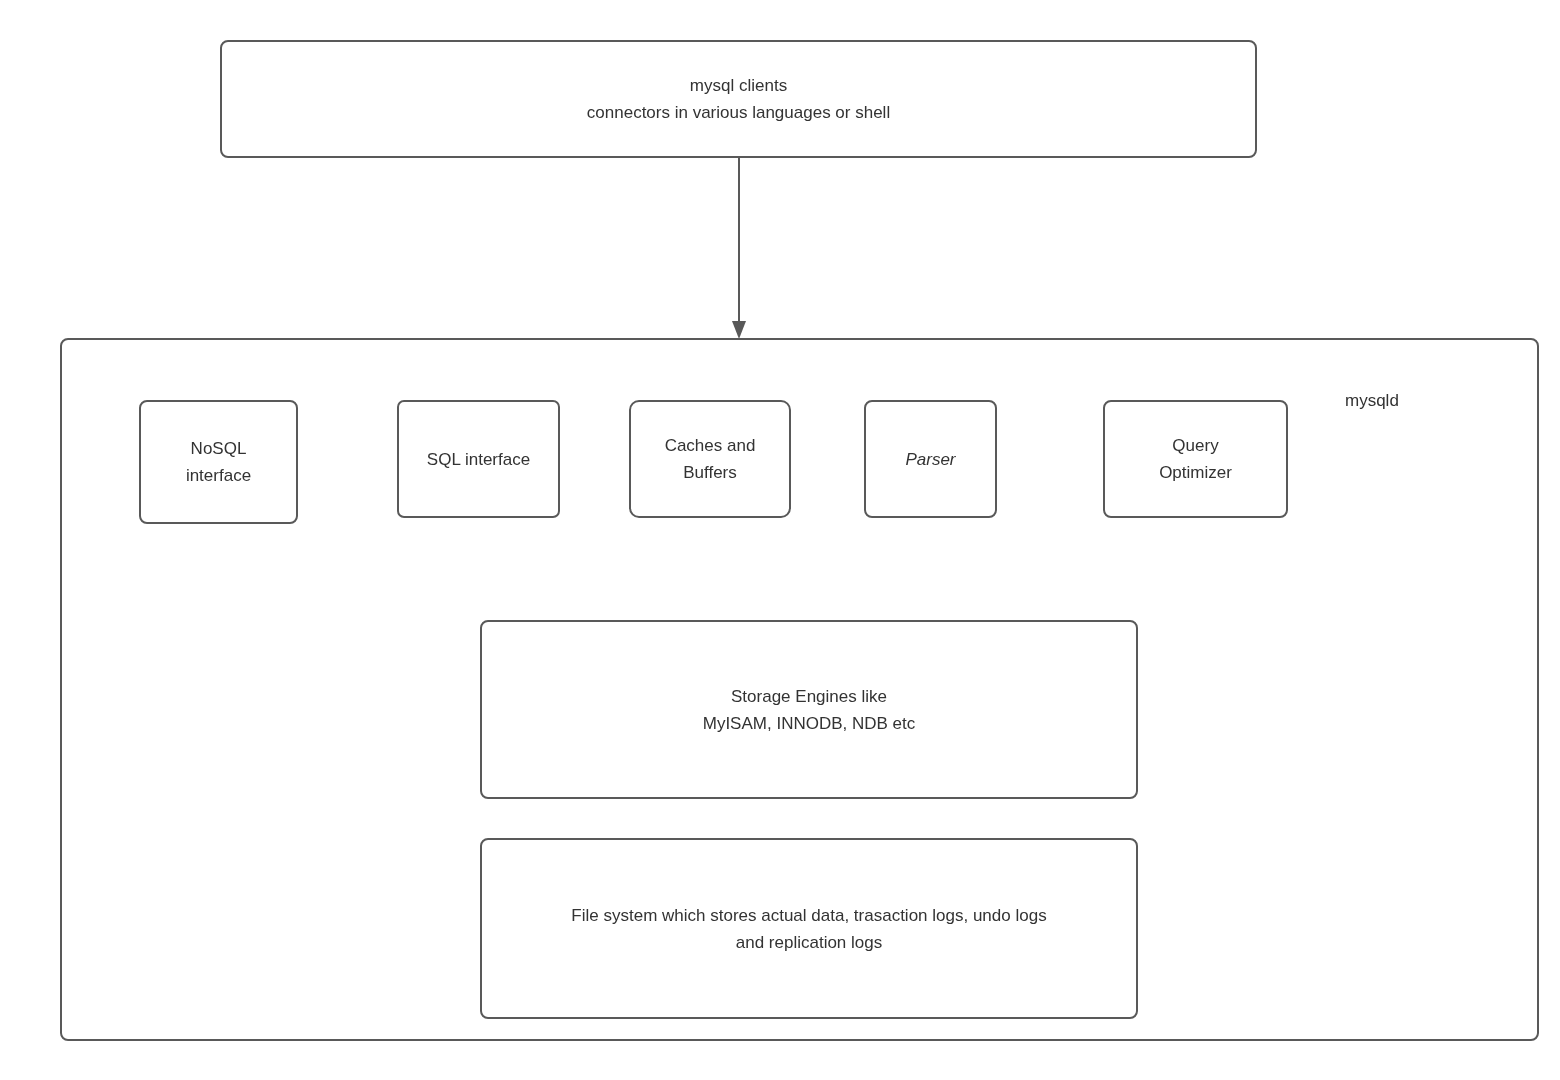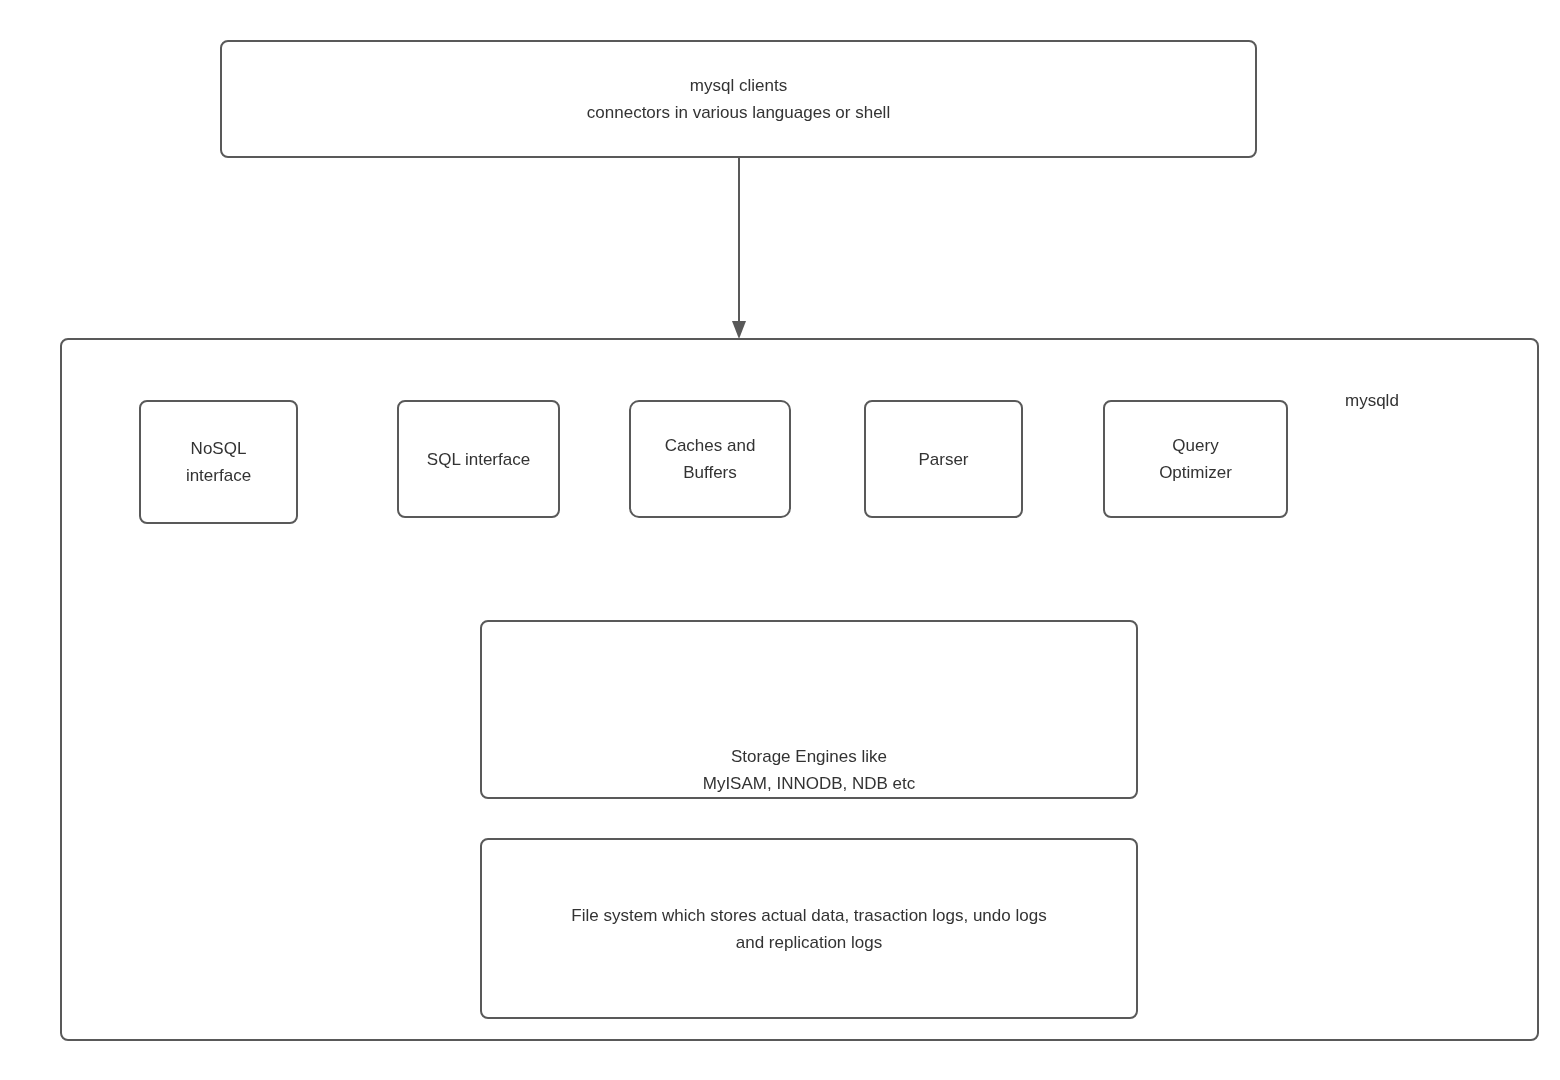--- a/index.html
+++ b/index.html
@@ -48,27 +48,27 @@
   }
   .mysqld-label {
     position: absolute;
     left: 1283px; top: 47px;
     font-size: 17px;
     line-height: 27px;
   }
 
   
   .c-nosql   { left: 119px;  top: 400px; width: 159px; height: 124px; }
-  .c-sql     { left: 377px;  top: 400px; width: 163px; height: 118px; }
+  .c-sql     { left: 377px;  top: 400px; width: 163px; height: 118px; border-radius: 7px; }
   .c-caches  { left: 609px;  top: 400px; width: 162px; height: 118px; border-radius: 10px; }
-  .c-parser  { left: 844px;  top: 400px; width: 159px; height: 118px; }
+  .c-parser  { left: 844px;  top: 400px; width: 133px; height: 118px; font-style: italic; }
   .c-query   { left: 1083px; top: 400px; width: 185px; height: 118px; }
 
   
-  .storage-box    { left: 460px; top: 620px; width: 658px; height: 179px; align-items: flex-end; }
+  .storage-box    { left: 460px; top: 620px; width: 658px; height: 179px; }
   .filesystem-box { left: 460px; top: 838px; width: 658px; height: 181px; }
 </style>
 </head>
 <body>
 
 <div class="canvas">
 
   <div class="box clients-box">
     <div class="label">mysql clients
 connectors in various languages or shell</div>

